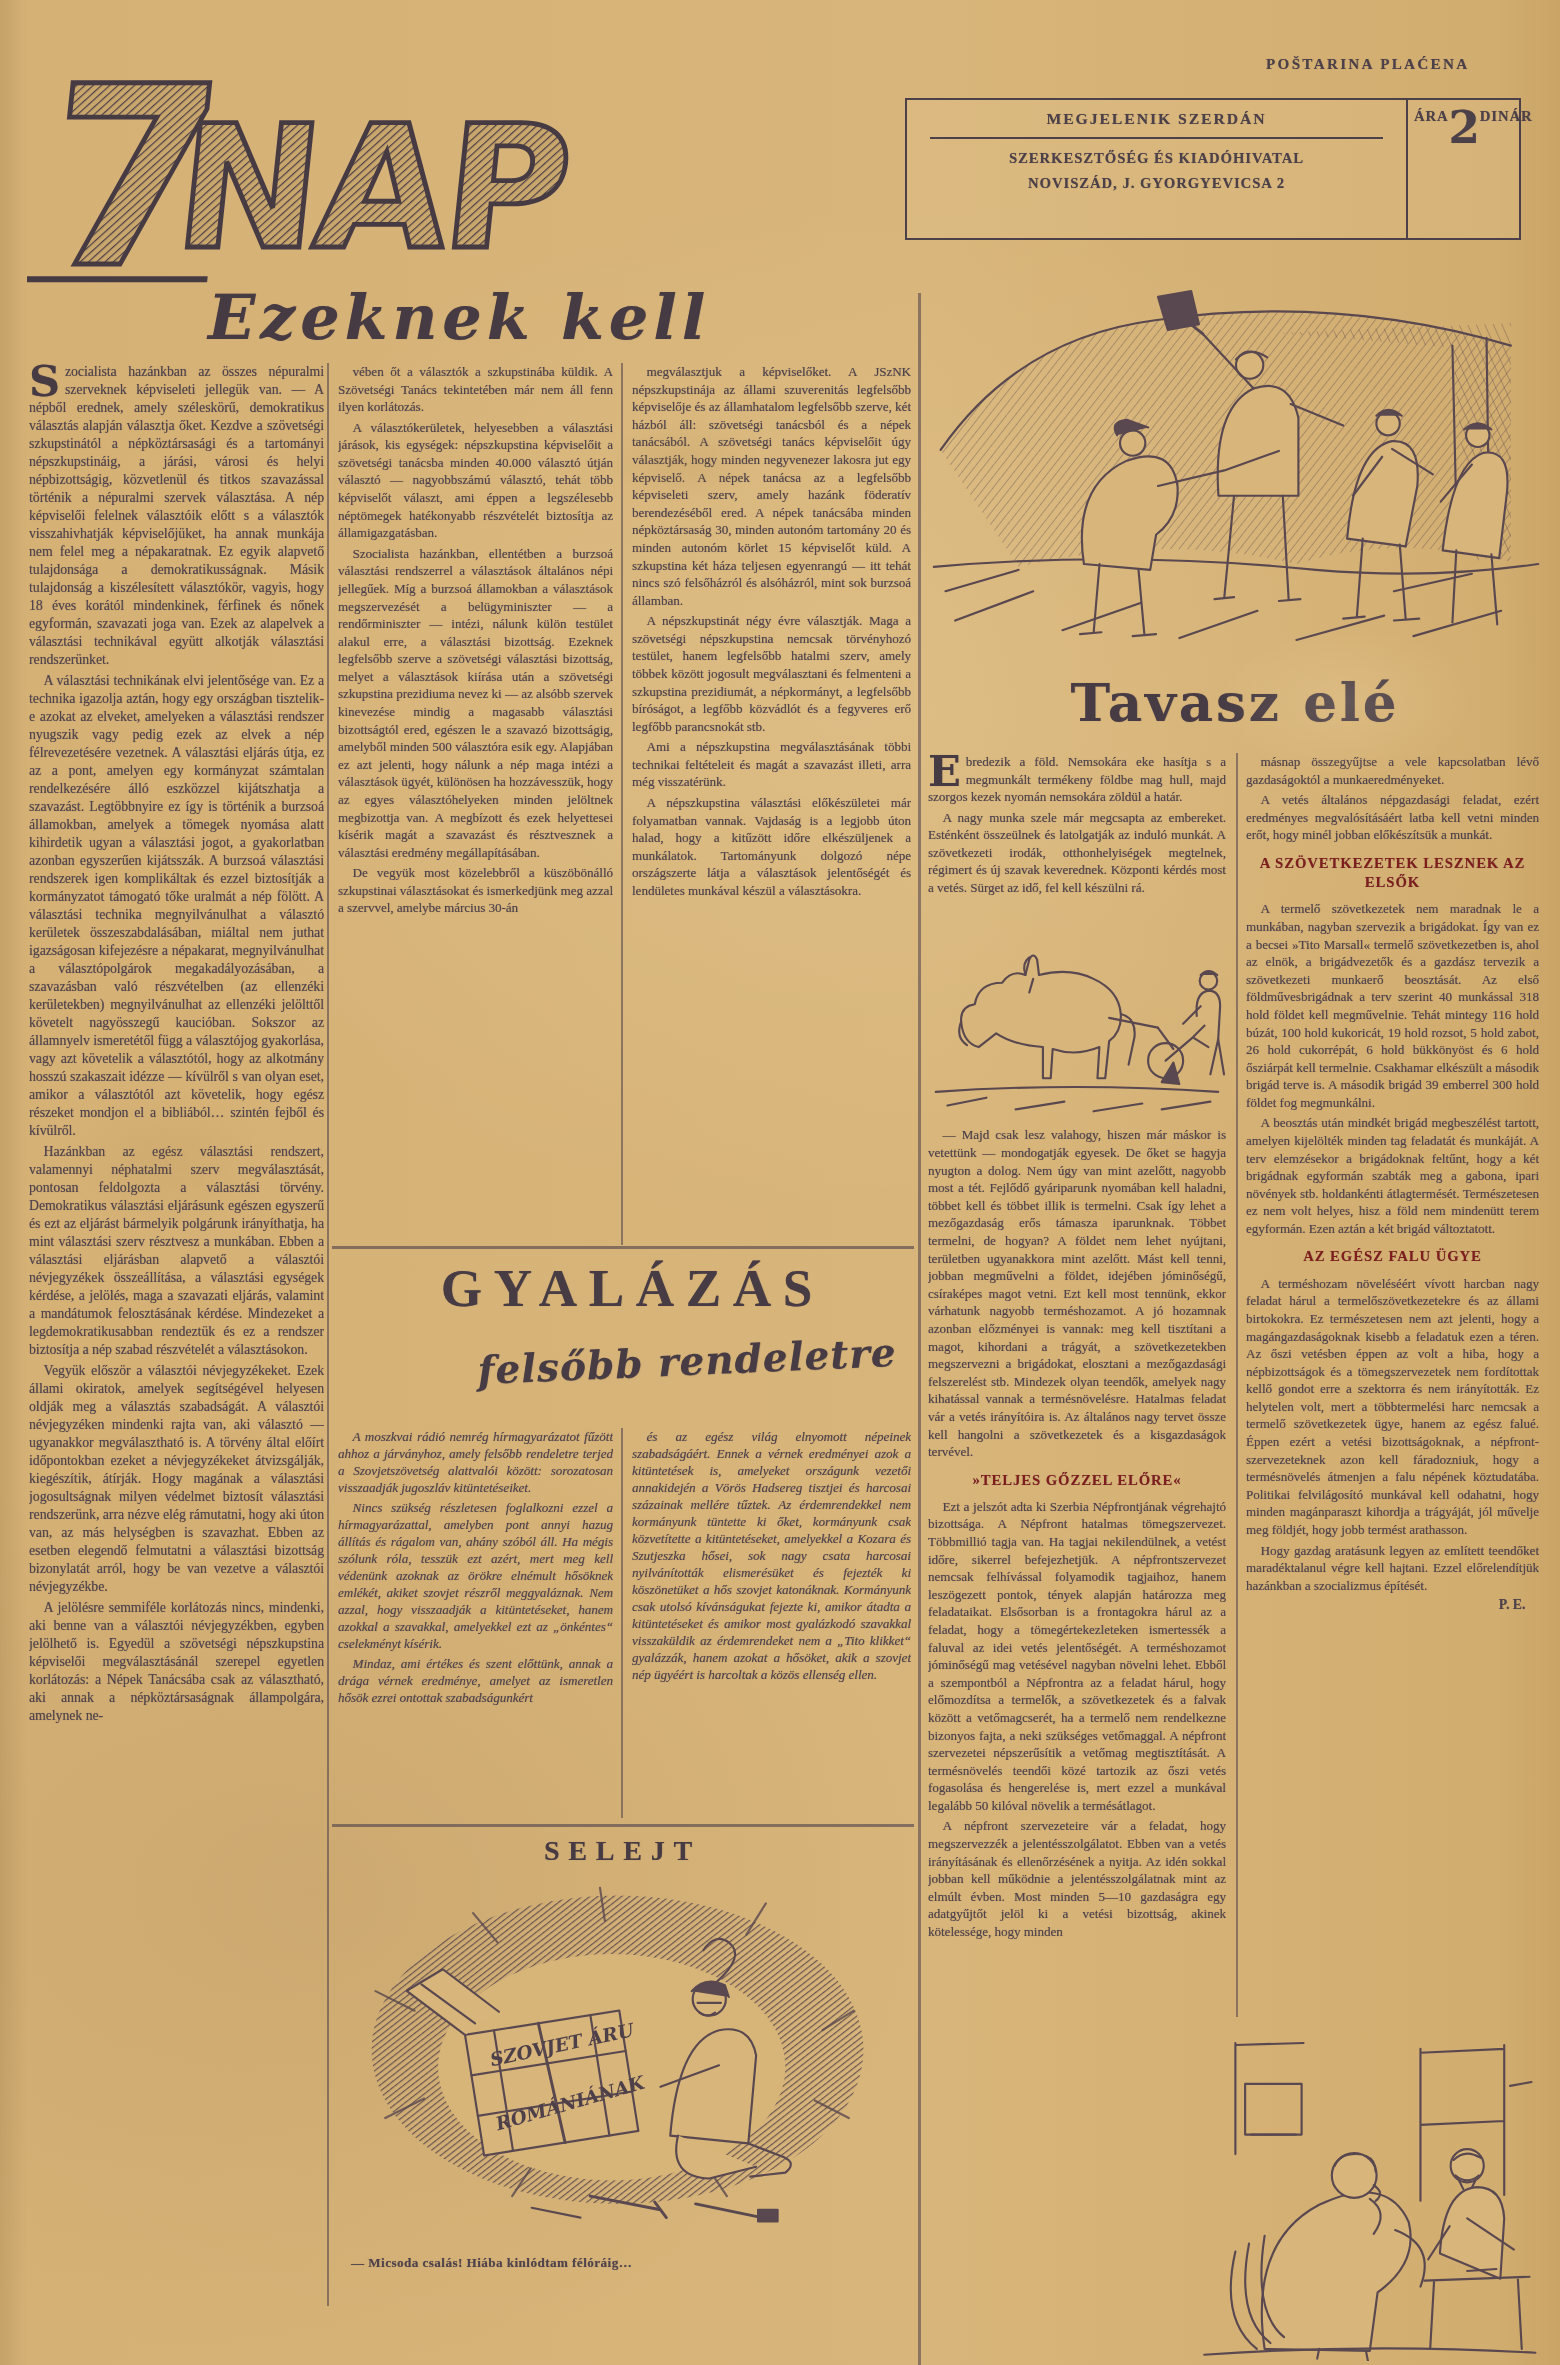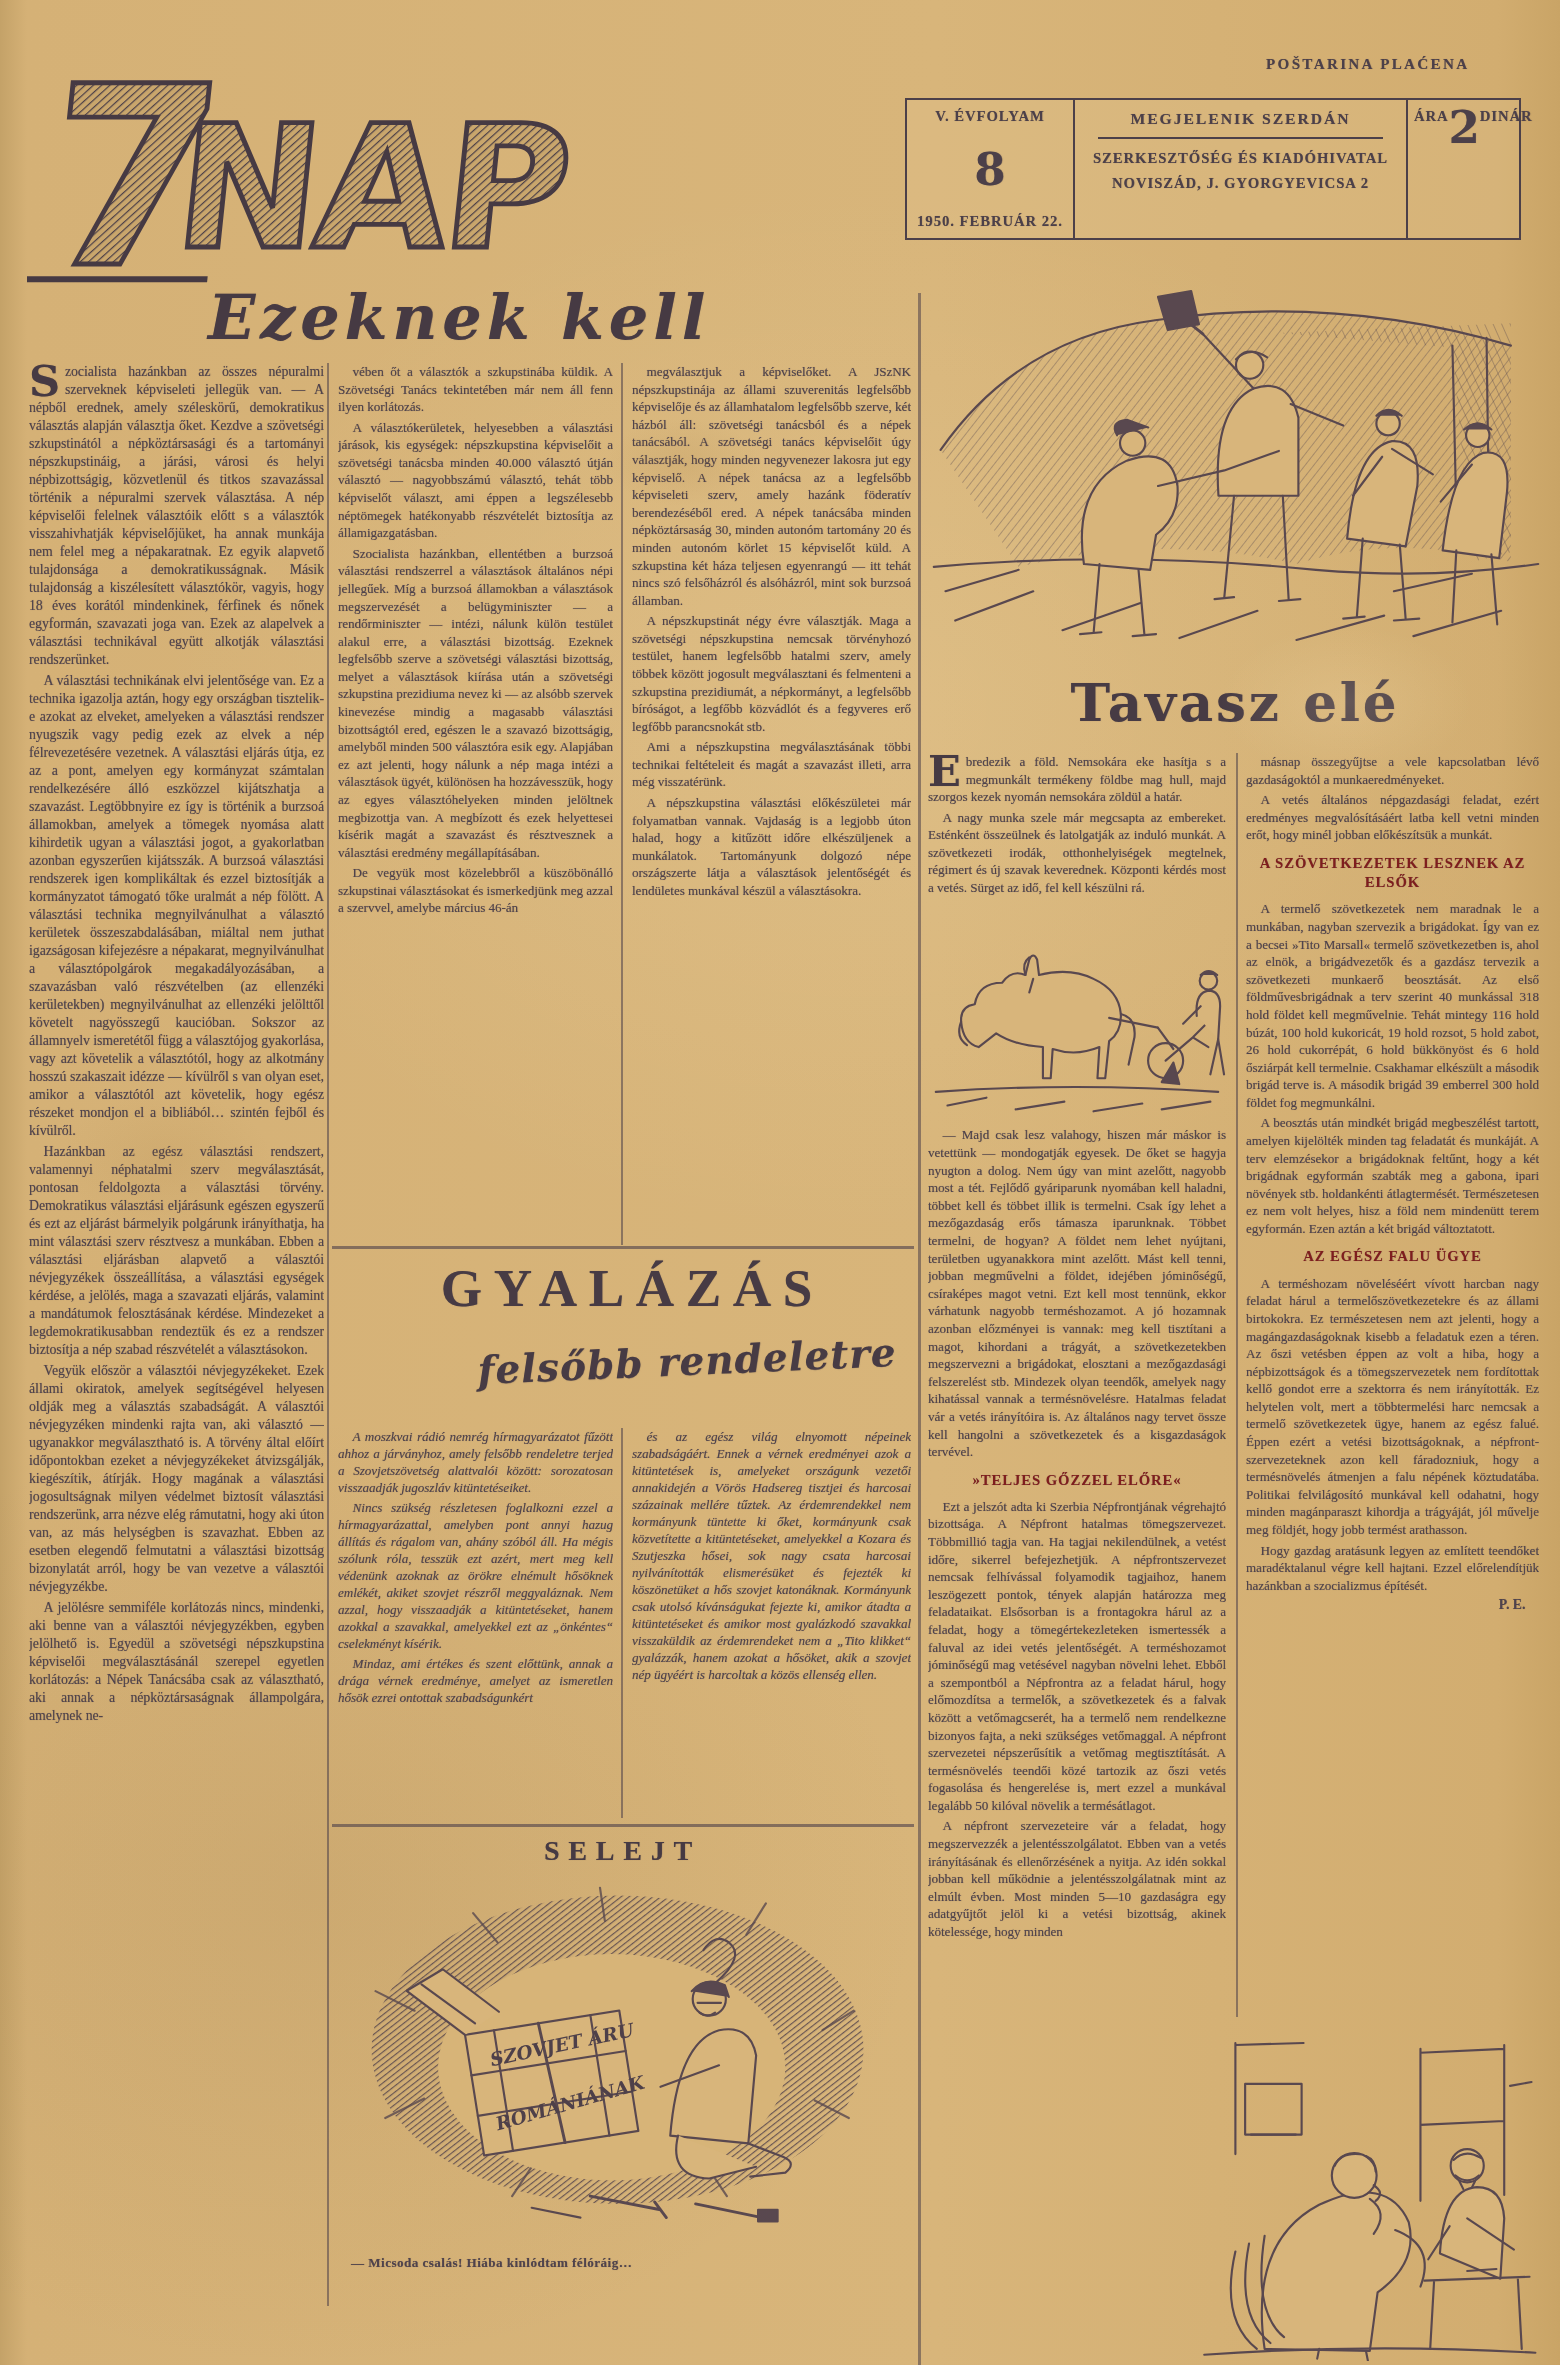--- a/index.html
+++ b/index.html
@@ -85,25 +85,20 @@
   <g transform="skewX(-6)">
     <text x="34" y="222" font-family="DejaVu Sans, sans-serif" font-weight="bold" font-size="255" fill="url(#lh)" stroke="#463a43" stroke-width="5">7</text>
     <text x="170" y="205" font-family="DejaVu Sans, sans-serif" font-weight="bold" font-size="175" letter-spacing="-4" fill="url(#lh)" stroke="#463a43" stroke-width="5">NAP</text>
     <line x1="20" y1="238" x2="210" y2="238" stroke="#463a43" stroke-width="6"></line>
   </g>
 </svg>
 
 <div class="abs postage ink">POŠTARINA PLAĆENA</div>
 
 <div class="abs infobox">
-  <div class="cell ib-left">
-    <div class="ib-small ink">V. ÉVFOLYAM</div>
-    <div class="ib-big ink">8</div>
-    <div class="ib-small ink">1950. FEBRUÁR 22.</div>
-  </div>
   <div class="cell ib-mid">
     <div class="ib-appears ink">MEGJELENIK SZERDÁN</div>
     <div class="ib-office ink">SZERKESZTŐSÉG ÉS KIADÓHIVATAL</div>
     <div class="ib-office ink">NOVISZÁD, J. GYORGYEVICSA 2</div>
   </div>
   <div class="cell ib-right">
     <div class="ib-small ink">ÁRA</div>
     <div class="ib-big ink">2</div>
     <div class="ib-small ink">DINÁR</div>
   </div>
@@ -185,21 +180,21 @@
   <p class="para">A választási technikának elvi jelentősége van. Ez a technika igazolja aztán, hogy egy országban tisztelik-e azokat az elveket, amelyeken a választási rendszer nyugszik vagy pedig ezek az elvek a nép félrevezetésére vezetnek. A választási eljárás útja, ez az a pont, amelyen egy kormányzat számtalan rendelkezésére álló eszközzel kijátszhatja a szavazást. Legtöbbnyire ez így is történik a burzsoá államokban, amelyek a tömegek nyomása alatt kihirdetik ugyan a választási jogot, a gyakorlatban azonban egyszerűen kijátsszák. A burzsoá választási rendszerek igen komplikáltak és ezzel biztosítják a kormányzatot támogató tőke uralmát a nép fölött. A választási technika megnyilvánulhat a választó kerületek összeszabdalásában, miáltal nem juthat igazságosan kifejezésre a népakarat, megnyilvánulhat a választópolgárok megakadályozásában, a szavazásban való részvételben (az ellenzéki kerületekben) megnyilvánulhat az ellenzéki jelölttől követelt nagyösszegű kaucióban. Sokszor az államnyelv ismeretétől függ a választójog gyakorlása, vagy azt követelik a választótól, hogy az alkotmány hosszú szakaszait idézze — kívülről s van olyan eset, amikor a választótól azt követelik, hogy egész részeket mondjon el a bibliából… szintén fejből és kívülről.</p>
   <p class="para">Hazánkban az egész választási rendszert, valamennyi néphatalmi szerv megválasztását, pontosan feldolgozta a választási törvény. Demokratikus választási eljárásunk egészen egyszerű és ezt az eljárást bármelyik polgárunk irányíthatja, ha mint választási szerv résztvesz a munkában. Ebben a választási eljárásban alapvető a választói névjegyzékek összeállítása, a választási egységek kérdése, a jelölés, maga a szavazati eljárás, valamint a mandátumok felosztásának kérdése. Mindezeket a legdemokratikusabban rendeztük és ez a rendszer biztosítja a nép szabad részvételét a választásokon.</p>
   <p class="para">Vegyük először a választói névjegyzékeket. Ezek állami okiratok, amelyek segítségével helyesen oldják meg a választás szabadságát. A választói névjegyzéken mindenki rajta van, aki választó — ugyanakkor megválasztható is. A törvény által előírt időpontokban ezeket a névjegyzékeket átvizsgálják, kiegészítik, átírják. Hogy magának a választási jogosultságnak milyen védelmet biztosít választási rendszerünk, arra nézve elég rámutatni, hogy aki úton van, az más helységben is szavazhat. Ebben az esetben elegendő felmutatni a választási bizottság bizonylatát arról, hogy be van vezetve a választói névjegyzékbe.</p>
   <p class="para">A jelölésre semmiféle korlátozás nincs, mindenki, aki benne van a választói névjegyzékben, egyben jelölhető is. Egyedül a szövetségi népszkupstina képviselői megválasztásánál szerepel egyetlen korlátozás: a Népek Tanácsába csak az választható, aki annak a népköztársaságnak állampolgára, amelynek ne-</p>
 </div>
 
 <div class="col ink" style="left:338px;top:363px;width:275px;height:878px;">
   <p class="para">vében őt a választók a szkupstinába küldik. A Szövetségi Tanács tekintetében már nem áll fenn ilyen korlátozás.</p>
   <p class="para">A választókerületek, helyesebben a választási járások, kis egységek: népszkupstina képviselőit a szövetségi tanácsba minden 40.000 választó útján választó — nagyobbszámú választó, tehát több képviselőt választ, ami éppen a legszélesebb néptömegek hatékonyabb részvételét biztosítja az államigazgatásban.</p>
   <p class="para">Szocialista hazánkban, ellentétben a burzsoá választási rendszerrel a választások általános népi jellegűek. Míg a burzsoá államokban a választások megszervezését a belügyminiszter — a rendőrminiszter — intézi, nálunk külön testület alakul erre, a választási bizottság. Ezeknek legfelsőbb szerve a szövetségi választási bizottság, melyet a választások kiírása után a szövetségi szkupstina prezidiuma nevez ki — az alsóbb szervek kinevezése mindig a magasabb választási bizottságtól ered, egészen le a szavazó bizottságig, amelyből minden 500 választóra esik egy. Alapjában ez azt jelenti, hogy nálunk a nép maga intézi a választások ügyét, különösen ha hozzávesszük, hogy az egyes választóhelyeken minden jelöltnek megbizottja van. A megbízott és ezek helyettesei kísérik magát a szavazást és résztvesznek a választási eredmény megállapításában.</p>
-  <p class="para">De vegyük most közelebbről a küszöbönálló szkupstinai választásokat és ismerkedjünk meg azzal a szervvel, amelybe március 46-án</p>
+  <p class="para">De vegyük most közelebbről a küszöbönálló szkupstinai választásokat és ismerkedjünk meg azzal a szervvel, amelybe március 30-án</p>
 </div>
 
 <div class="col ink" style="left:632px;top:363px;width:279px;height:878px;">
   <p class="para">megválasztjuk a képviselőket. A JSzNK népszkupstinája az állami szuverenitás legfelsőbb képviselője és az államhatalom legfelsőbb szerve, két házból áll: szövetségi tanácsból és a népek tanácsából. A szövetségi tanács képviselőit úgy választják, hogy minden negyvenezer lakosra jut egy képviselő. A népek tanácsa az a legfelsőbb képviseleti szerv, amely hazánk föderatív berendezéséből ered. A népek tanácsába minden népköztársaság 30, minden autonóm tartomány 20 és minden autonóm körlet 15 képviselőt küld. A szkupstina két háza teljesen egyenrangú — itt tehát nincs szó felsőházról és alsóházról, mint sok burzsoá államban.</p>
   <p class="para">A népszkupstinát négy évre választják. Maga a szövetségi népszkupstina nemcsak törvényhozó testület, hanem legfelsőbb hatalmi szerv, amely többek között jogosult megválasztani és felmenteni a szkupstina prezidiumát, a népkormányt, a legfelsőbb bíróságot, a legfőbb közvádlót és a fegyveres erő legfőbb parancsnokát stb.</p>
   <p class="para">Ami a népszkupstina megválasztásának többi technikai feltételeit és magát a szavazást illeti, arra még visszatérünk.</p>
   <p class="para">A népszkupstina választási előkészületei már folyamatban vannak. Vajdaság is a legjobb úton halad, hogy a kitűzött időre elkészüljenek a munkálatok. Tartományunk dolgozó népe országszerte látja a választások jelentőségét és lendületes munkával készül a választásokra.</p>
 </div>
 
 <div class="col ital ink" style="left:338px;top:1428px;width:275px;height:390px;">

